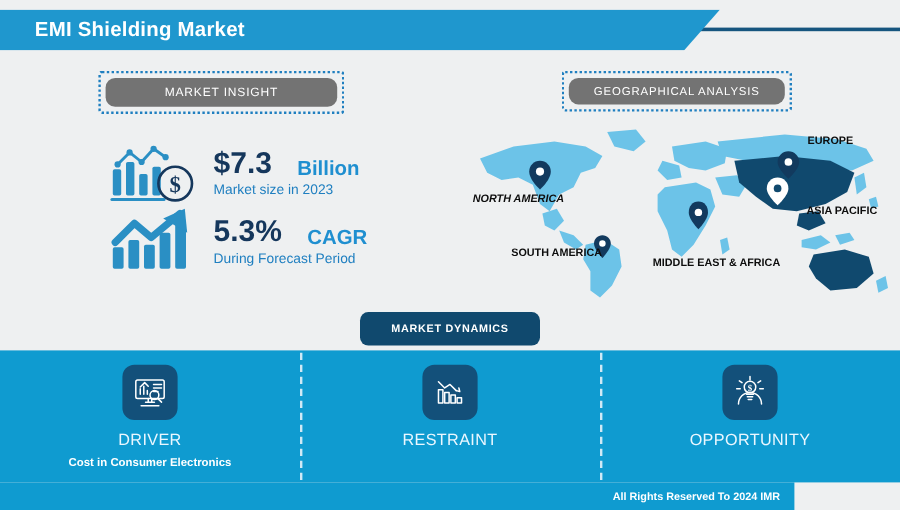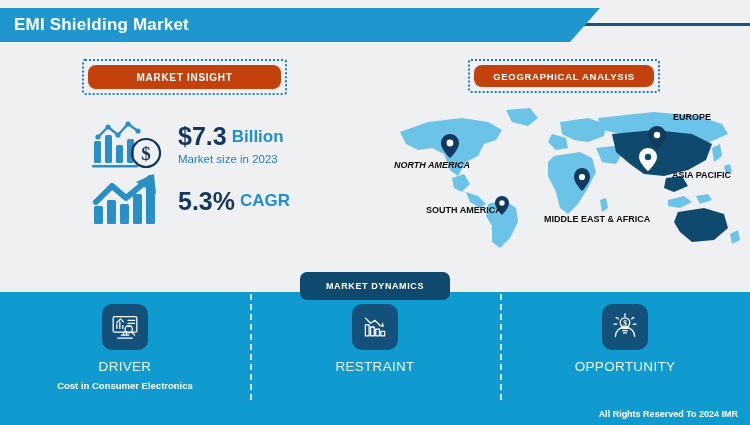--- a/index.html
+++ b/index.html
@@ -18,61 +18,61 @@
     background: #16557f;
   }
   .banner {
     position: absolute; left: 0; top: 0; width: 600px; height: 34px;
     background: #1f97ce;
     clip-path: polygon(0 0, 600px 0, 570px 34px, 0 34px);
     display: flex; align-items: center;
   }
   .banner-title {
     color: #ffffff; font-size: 17px; font-weight: bold;
-    padding-left: 14px; letter-spacing: .2px;
+    padding-left: 29px; letter-spacing: .2px;
   }
 
   
   .dotted-frame {
     position: absolute;
     border: 2px dotted #1f7fc0;
     padding: 4px;
     border-radius: 3px;
   }
   .pill {
     width: 100%; height: 100%;
-    background: #c2410c;
+    background: #737373;
     border-radius: 8px;
     display: flex; align-items: center; justify-content: center;
-    color: #ffffff; font-weight: bold; letter-spacing: .7px;
+    color: #ffffff; font-weight: normal; letter-spacing: .7px;
   }
 
   #insight-frame { left: 82px; top: 59px; width: 205px; height: 36px; }
   #insight-frame .pill { font-size: 10px; }
 
   #geo-frame { left: 468px; top: 59px; width: 192px; height: 34px; }
   #geo-frame .pill { font-size: 9.5px; }
 
   #dynamics-pill {
-    position: absolute; left: 300px; top: 272px; width: 150px; height: 28px;
+    position: absolute; left: 300px; top: 260px; width: 150px; height: 28px;
     background: #10496e; border-radius: 7px;
     display: flex; align-items: center; justify-content: center;
     color: #fff; font-size: 9px; font-weight: bold; letter-spacing: .6px;
     z-index: 5;
   }
 
   
   .stat-row { position: absolute; display: flex; align-items: center; }
   #stat-size { left: 88px; top: 115px; }
   #stat-cagr { left: 88px; top: 172px; }
   .stat-icon { width: 84px; height: 58px; flex: none; }
   .stat-text { margin-left: 6px; }
   .stat-big {
     font-size: 25px; font-weight: bold; color: #15375c; line-height: 1.05;
-    display: flex; align-items: center;
+    display: flex; align-items: flex-end; gap: 16px;
   }
   .stat-unit { font-size: 17px; font-weight: bold; color: #1f8fd0; margin-left: 5px; }
   .stat-sub { font-size: 11.5px; color: #1f7fc0; margin-top: 3px; }
 
   
   #map { position: absolute; left: 392px; top: 104px; width: 352px; height: 148px; }
   .map-label {
     position: absolute; font-size: 9px; font-weight: bold; color: #0d0d0d;
     white-space: nowrap;
   }
@@ -100,21 +100,21 @@
   .band-title {
     margin-top: 9px; font-size: 13.5px; color: #eaf7ff; letter-spacing: .3px; text-align: right;
   }
   .band-sub {
     margin-top: 6px; font-size: 9.5px; font-weight: bold; color: #ffffff;
     text-align: center; padding: 0 6px;
   }
 
   
   #footer {
-    position: absolute; left: 0; top: 402px; width: 750px; height: 23px;
+    position: absolute; left: 0; top: 402px; width: 662px; height: 23px;
     background: #0f9bd0;
     display: flex; align-items: center; justify-content: flex-end;
   }
   #footer .fnote {
     font-size: 9px; font-weight: bold; color: #ffffff; padding-right: 12px;
   }
 </style>
 </head>
 <body>
 
@@ -176,20 +176,21 @@
         </g>
         <polyline points="8,30 24,14 38,26 62,6" fill="none" stroke="#2a8fc4" stroke-width="6" stroke-linecap="round" stroke-linejoin="round"></polyline>
         <polygon points="66,2 68,22 48,10" fill="#2a8fc4"></polygon>
       </svg>
     </div>
     <div class="stat-text">
       <div class="stat-big">
         <span>5.3%</span>
         <span class="stat-unit">CAGR</span>
       </div>
+      <div class="stat-sub">During Forecast Period</div>
     </div>
   </div>
 
   <div class="dotted-frame" id="geo-frame">
     <div class="pill">GEOGRAPHICAL ANALYSIS</div>
   </div>
 
   <div id="map">
     <svg viewBox="0 0 352 148" width="352" height="148">
       <g fill="#6cc3e8">

